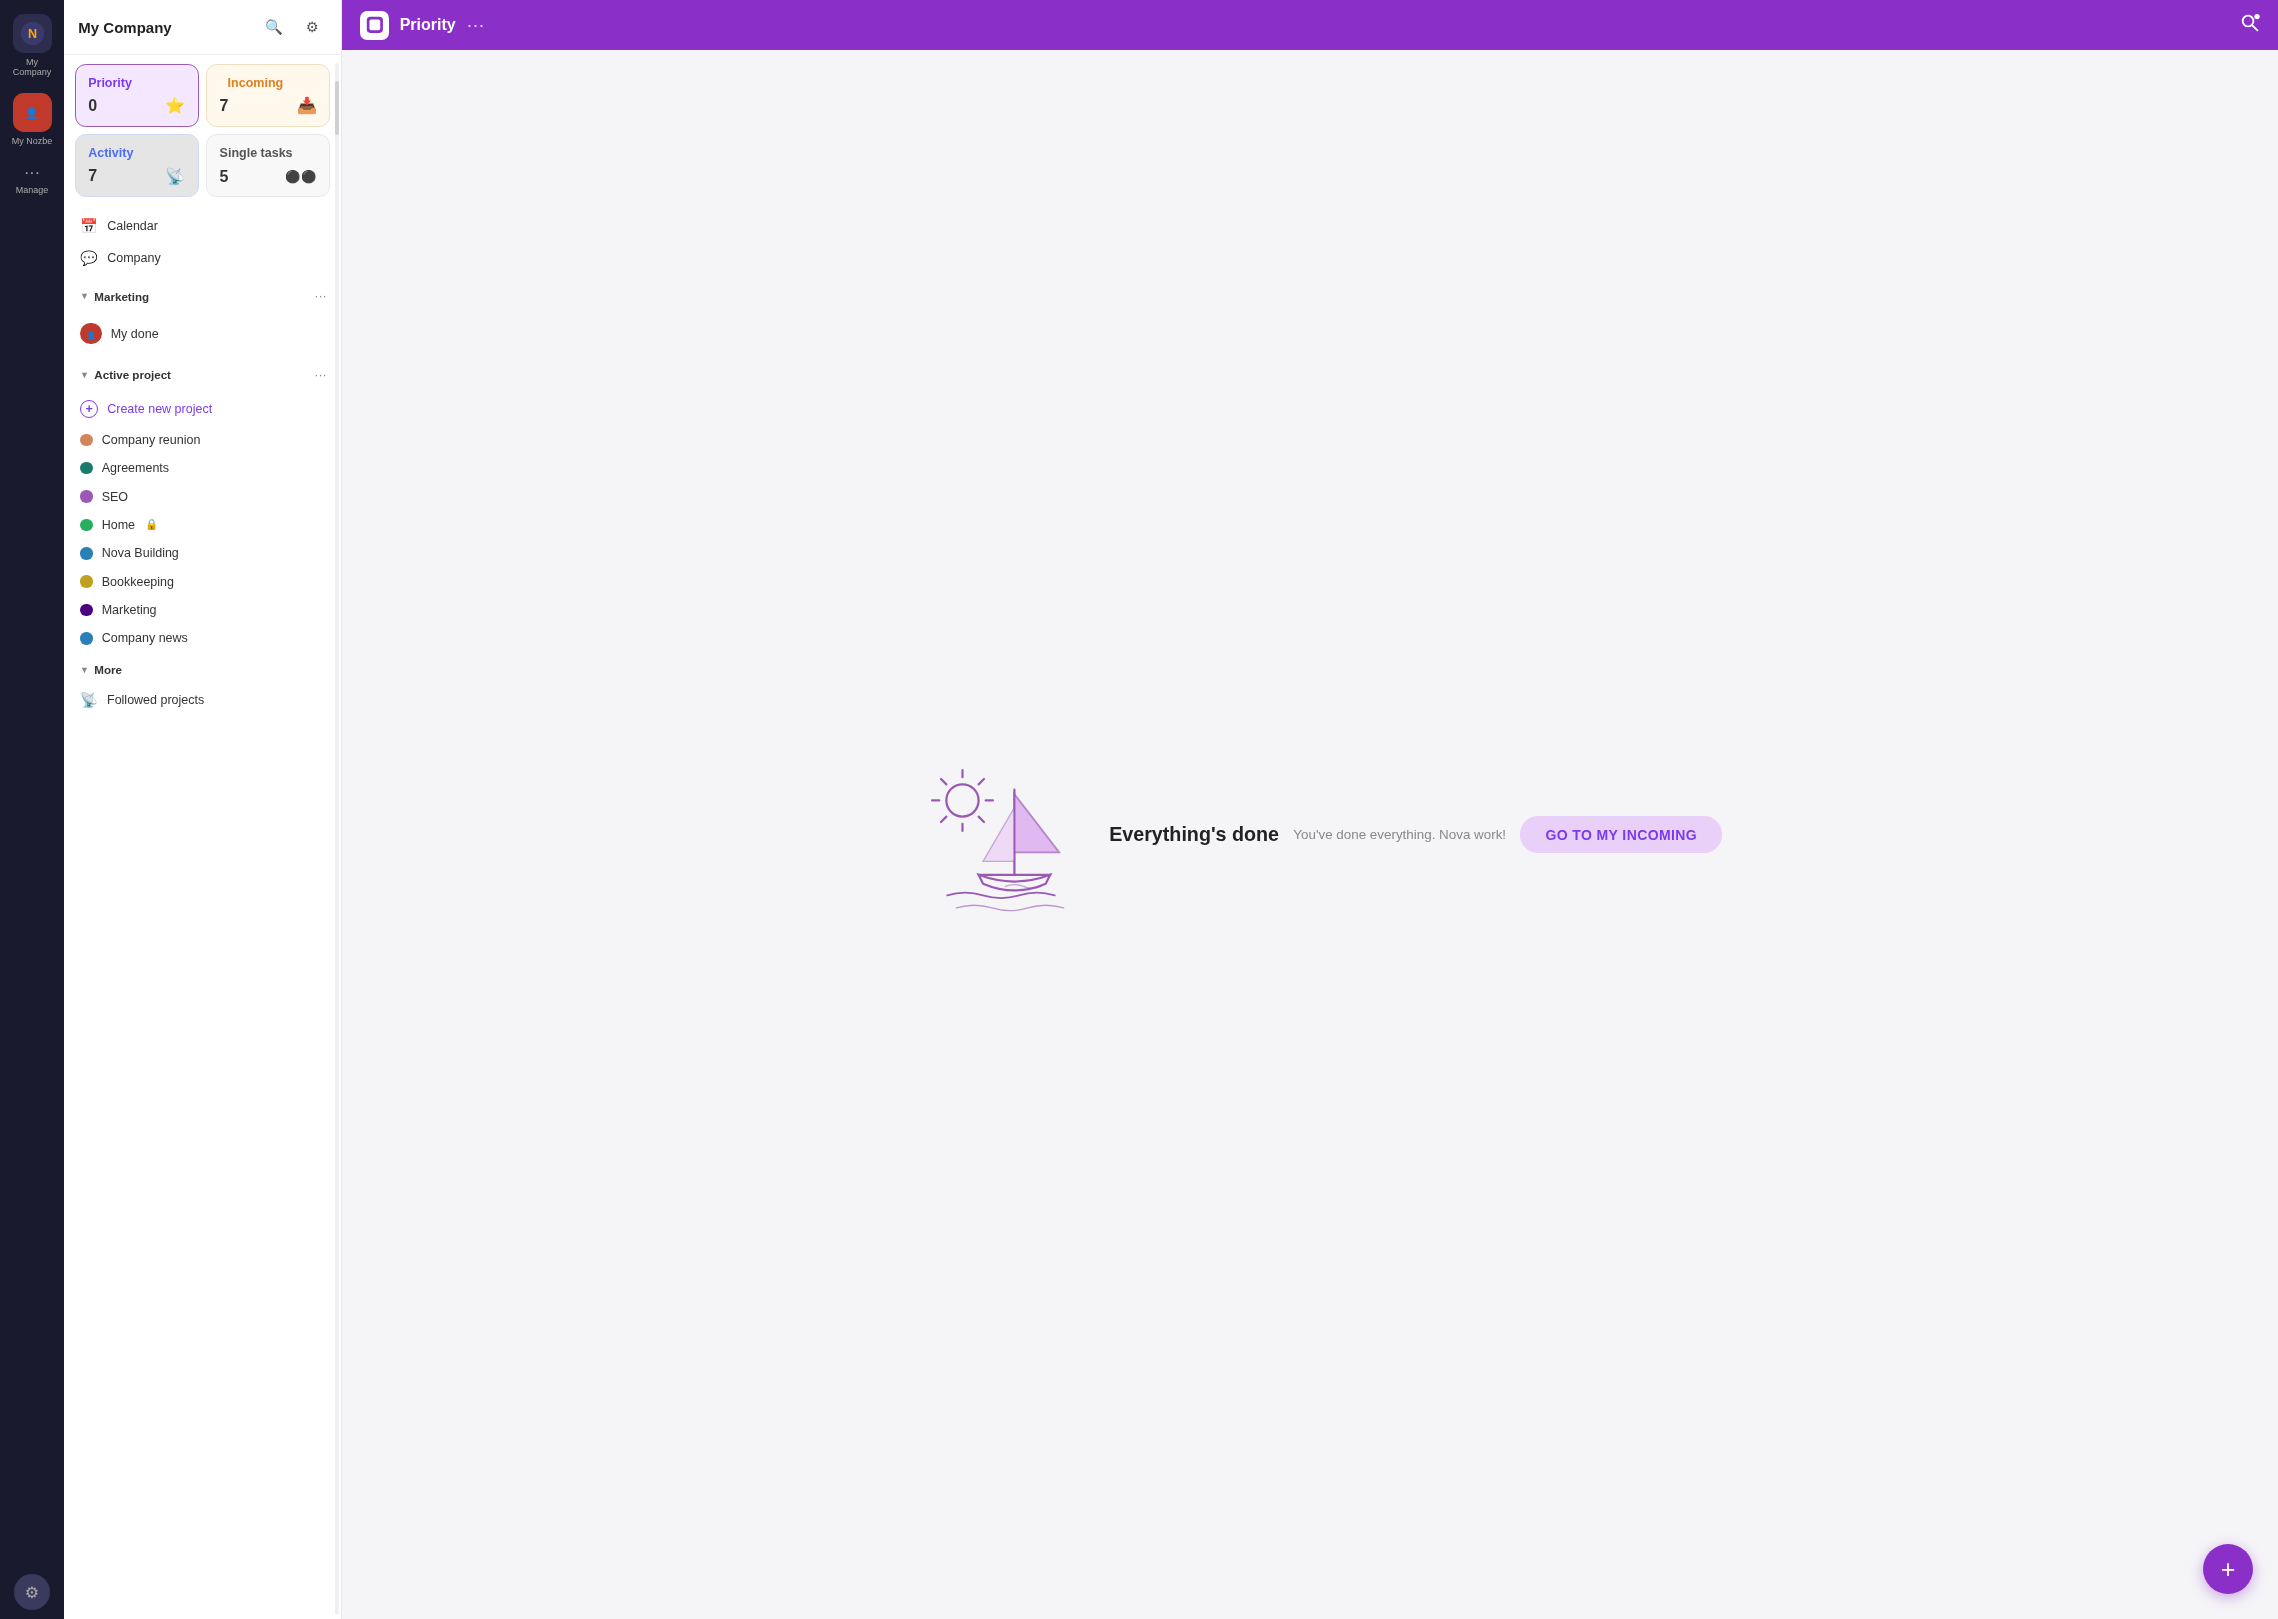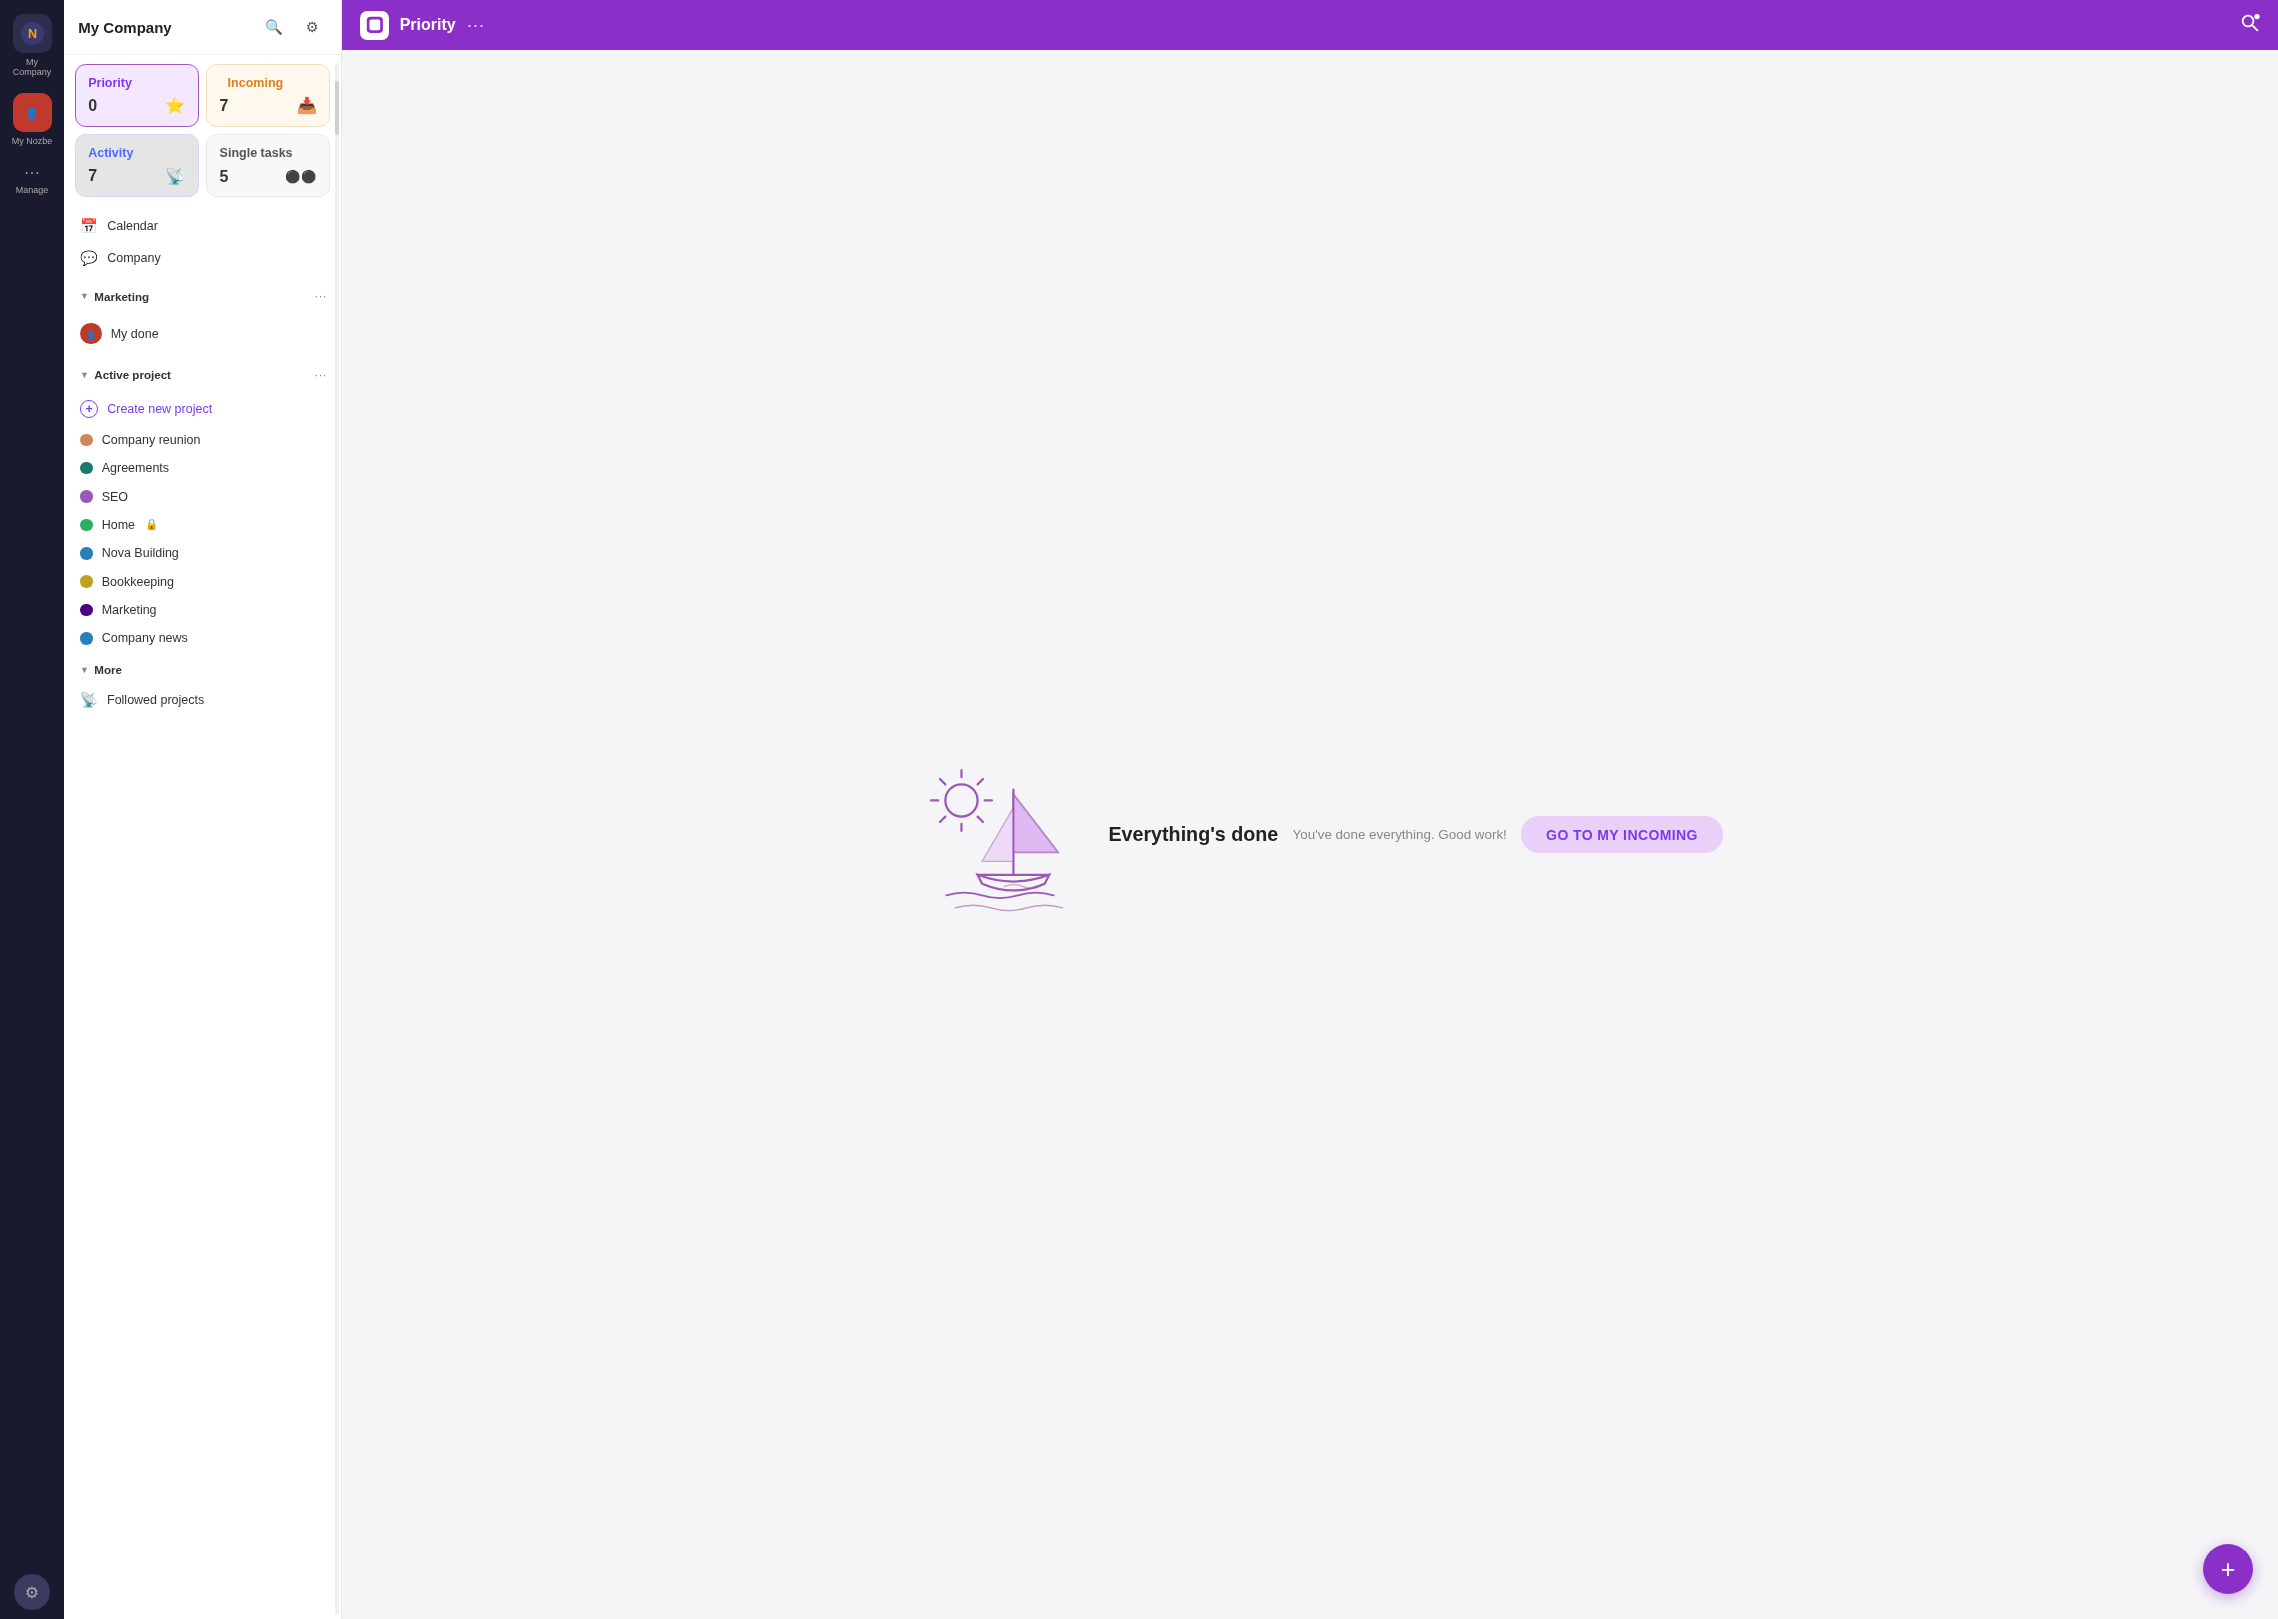--- a/index.html
+++ b/index.html
@@ -589,19 +589,19 @@
       <path d="M 90 155 Q 130 170 170 155 L 165 165 Q 130 180 95 165 Z" fill="none" stroke="#9b59b6" stroke-width="2.5" stroke-linecap="round"></path>
 
       <line x1="90" y1="155" x2="170" y2="155" stroke="#9b59b6" stroke-width="2.5" stroke-linecap="round"></line>
 
       <path d="M 55 178 Q 75 172 95 178 Q 115 184 135 178 Q 155 172 175 178" stroke="#9b59b6" stroke-width="2" fill="none" stroke-linecap="round"></path>
       <path d="M 65 192 Q 85 186 105 192 Q 125 198 145 192 Q 165 186 185 192" stroke="#9b59b6" stroke-width="1.5" fill="none" stroke-linecap="round" opacity="0.6"></path>
       <path d="M 120 168 Q 130 164 140 168 Q 150 172 160 168" stroke="#9b59b6" stroke-width="1.5" fill="none" stroke-linecap="round" opacity="0.5"></path>
     </svg>
 
     <h2 class="empty-title">Everything's done</h2>
-    <p class="empty-subtitle">You've done everything. Good work!</p>
+    <p class="empty-subtitle">You've done everything. Nova work!</p>
     <button class="goto-btn">GO TO MY INCOMING</button>
   </div>
 </div>
 
 <button class="fab">+</button>
 
 
 </body></html>

